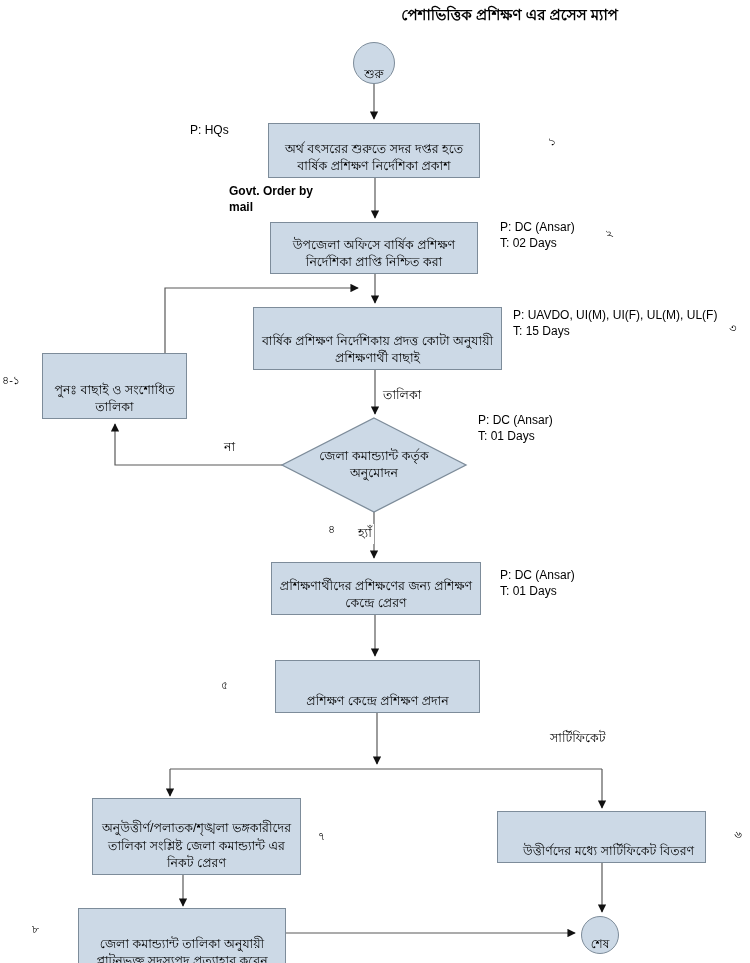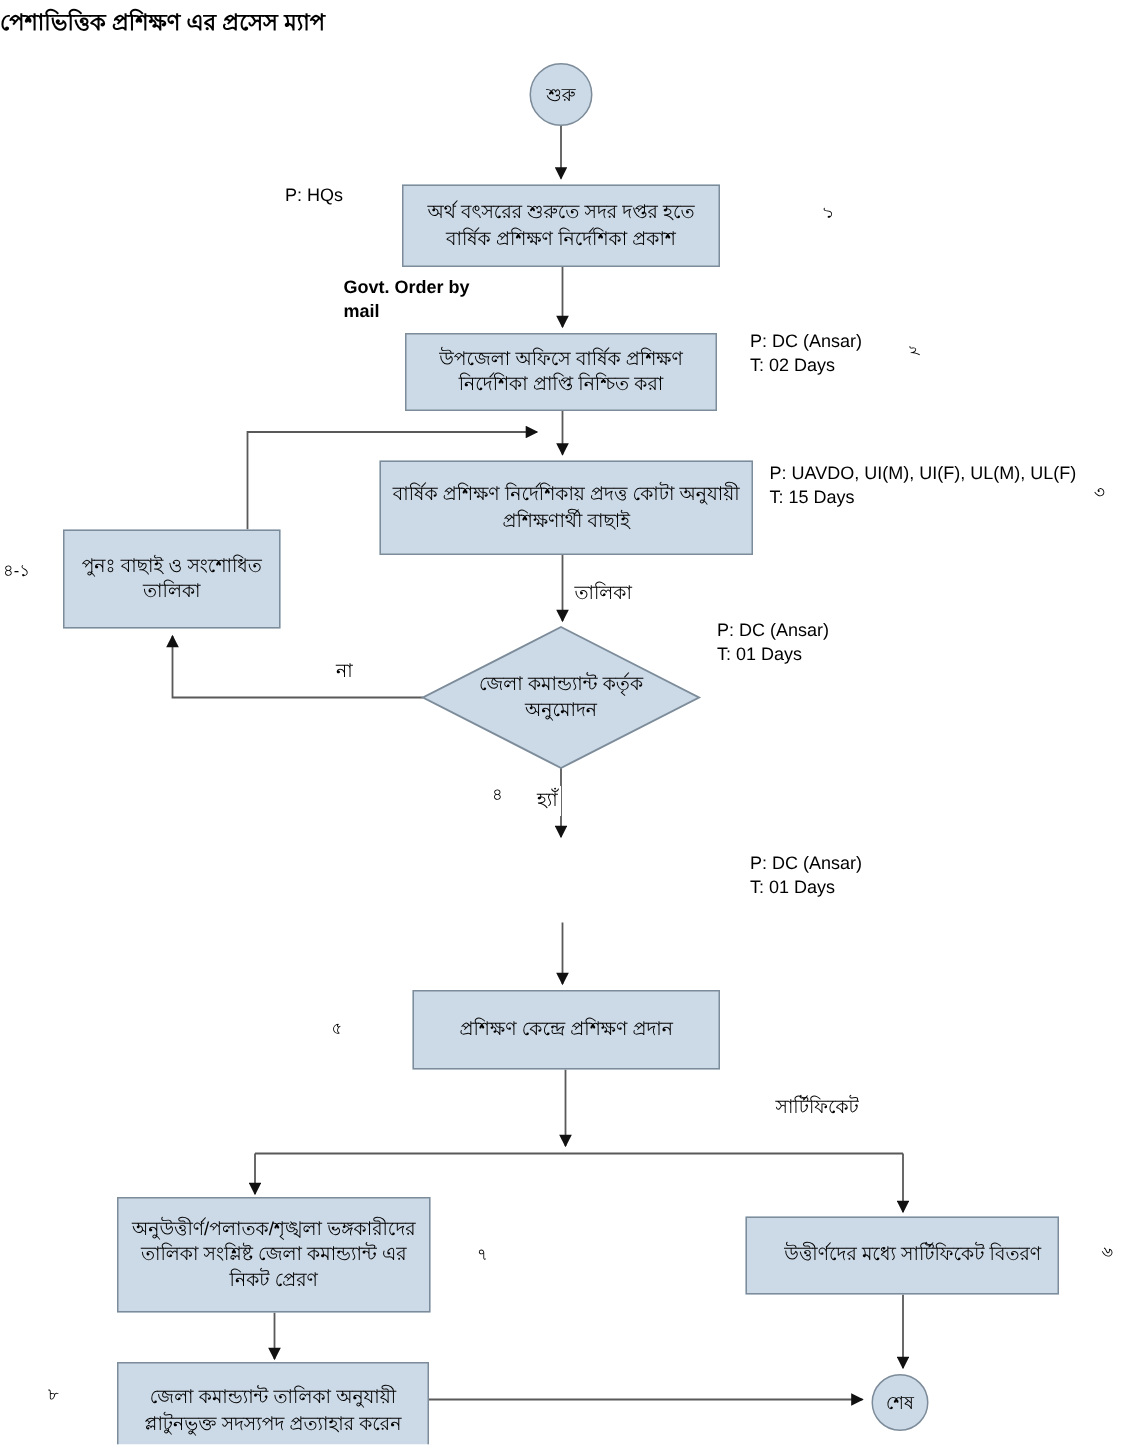--- a/index.html
+++ b/index.html
@@ -1,22 +1,22 @@
 <!DOCTYPE html>
 <html><head>
 <meta charset="utf-8">
 <style>
   html,body{margin:0;padding:0;background:#ffffff;}
   .canvas{position:relative;width:750px;height:963px;background:#ffffff;
           font-family:"Liberation Sans","DejaVu Sans",sans-serif;color:#000;overflow:hidden;}
-  .title{position:absolute;left:0;top:3px;width:618px;text-align:left;
+  .title{position:absolute;left:0;top:3px;width:618px;text-align:right;
          font-size:15px;font-weight:bold;}
   svg.wires{position:absolute;left:0;top:0;z-index:1;}
   .node{position:absolute;z-index:2;background:#ccd9e6;border:1.4px solid #7d8c9a;
-        display:flex;align-items:center;justify-content:center;text-align:center;
+        display:flex;align-items:flex-end;justify-content:center;text-align:center;
         font-size:12.5px;line-height:1.38;padding:2px 6px;box-sizing:border-box;}
   .terminator{border-radius:50%;padding:0;font-size:12px;}
   .diamond-label{position:absolute;z-index:3;background:transparent;border:none;
         display:flex;align-items:center;justify-content:center;text-align:center;
         font-size:12.5px;line-height:1.35;}
   .ann{position:absolute;z-index:2;font-size:12px;line-height:1.32;white-space:pre-line;}
   .ann.bold{font-weight:bold;}
   .num{position:absolute;z-index:2;font-size:11px;}
   .tilt{transform:rotate(-24deg);}
   .edge-label{position:absolute;z-index:3;font-size:12.5px;background:#ffffff;padding:0 2px;}
@@ -69,24 +69,27 @@
   </div>
   <div class="node" style="left:253px;top:307px;width:249px;height:63px;">
     <span>বার্ষিক প্রশিক্ষণ নির্দেশিকায় প্রদত্ত কোটা অনুযায়ী প্রশিক্ষণার্থী বাছাই</span>
   </div>
   <div class="node" style="left:42px;top:353px;width:145px;height:66px;">
     <span>পুনঃ বাছাই ও সংশোধিত তালিকা</span>
   </div>
   <div class="diamond-label" style="left:300px;top:424px;width:148px;height:82px;">
     <span>জেলা কমান্ড্যান্ট কর্তৃক অনুমোদন</span>
   </div>
+  <div class="node" style="left:271px;top:562px;width:210px;height:53px;">
+    <span>প্রশিক্ষণার্থীদের প্রশিক্ষণের জন্য প্রশিক্ষণ কেন্দ্রে প্রেরণ</span>
+  </div>
   <div class="node" style="left:275px;top:660px;width:205px;height:53px;">
     <span>প্রশিক্ষণ কেন্দ্রে প্রশিক্ষণ প্রদান</span>
   </div>
-  <div class="node" style="left:78px;top:798px;width:209px;height:77px;">
+  <div class="node" style="left:92px;top:798px;width:209px;height:77px;">
     <span>অনুউত্তীর্ণ/পলাতক/শৃঙ্খলা ভঙ্গকারীদের তালিকা সংশ্লিষ্ট জেলা কমান্ড্যান্ট এর নিকট প্রেরণ</span>
   </div>
   <div class="node" style="left:497px;top:811px;width:209px;height:52px;padding-left:20px;">
     <span>উত্তীর্ণদের মধ্যে সার্টিফিকেট বিতরণ</span>
   </div>
   <div class="node" style="left:78px;top:908px;width:208px;height:65px;">
     <span>জেলা কমান্ড্যান্ট তালিকা অনুযায়ী প্লাটুনভুক্ত সদস্যপদ প্রত্যাহার করেন</span>
   </div>
 
   <div class="ann" style="left:190px;top:123px;">P: HQs</div>
@@ -106,15 +109,15 @@
   <div class="num" style="left:2px;top:372px;">৪-১</div>
   <div class="num" style="left:328px;top:521px;">৪</div>
   <div class="num" style="left:221px;top:677px;">৫</div>
   <div class="num tilt" style="left:735px;top:826px;">৬</div>
   <div class="num" style="left:318px;top:828px;">৭</div>
   <div class="num" style="left:32px;top:921px;">৮</div>
 
   <div class="edge-label" style="left:381px;top:386px;">তালিকা</div>
   <div class="edge-label" style="left:222px;top:438px;">না</div>
   <div class="edge-label" style="left:356px;top:524px;">হ্যাঁ</div>
-  <div class="edge-label" style="left:515px;top:729px;text-align:right;">সার্টিফিকেট</div>
+  <div class="edge-label" style="left:548px;top:729px;text-align:right;">সার্টিফিকেট</div>
 
 </div>
 
 </body></html>

